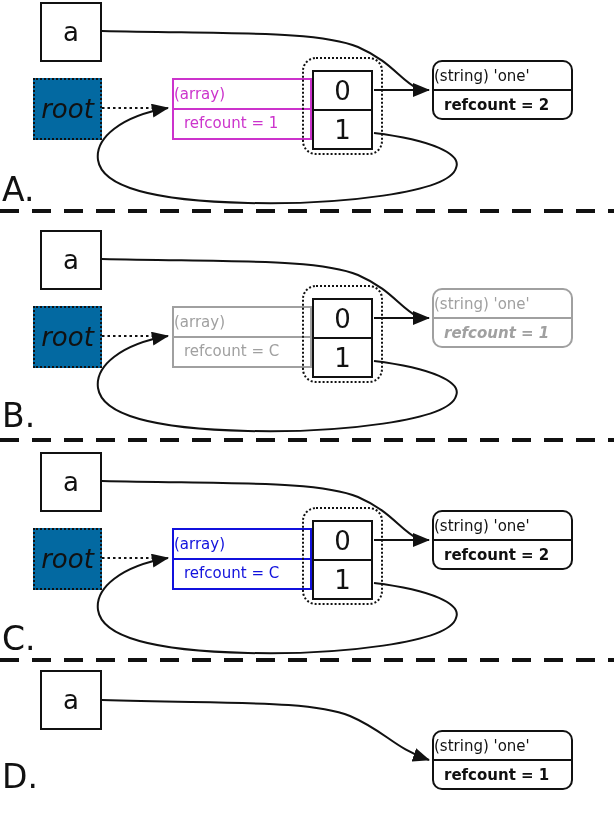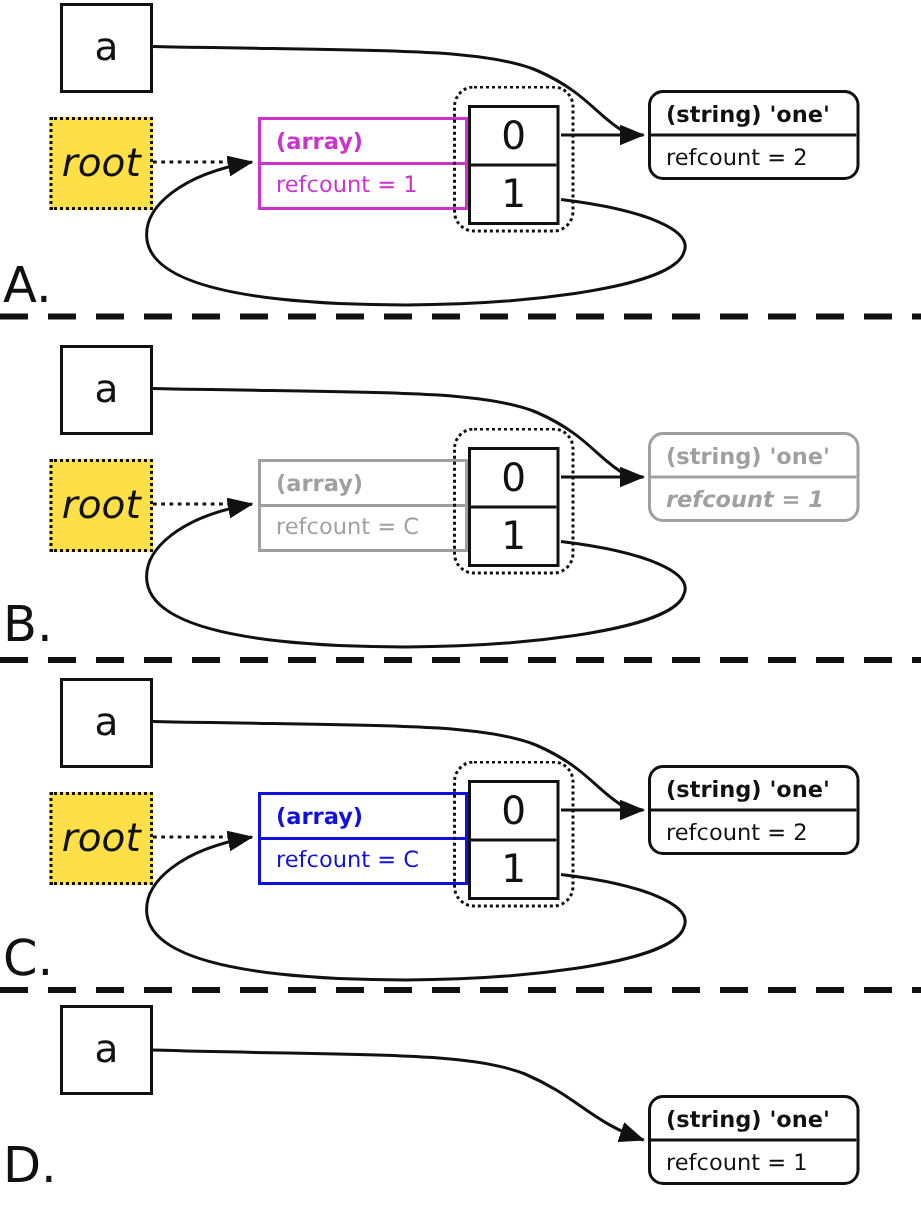--- a/index.html
+++ b/index.html
@@ -6,32 +6,32 @@
   #canvas{
     position:relative;width:614px;height:814px;background:#fff;
     font-family:"DejaVu Sans","Liberation Sans",sans-serif;color:#111;overflow:hidden;
   }
   svg.wires{position:absolute;left:0;top:0;z-index:1;}
   .var-box{
     position:absolute;box-sizing:border-box;border:2px solid #111;background:#fff;
     display:flex;align-items:center;justify-content:center;font-size:26px;z-index:2;
   }
   .root-box{
-    position:absolute;box-sizing:border-box;border:2px dotted #111;background:#fde047;
+    position:absolute;box-sizing:border-box;border:2px dotted #111;background:#0369a1;
     display:flex;align-items:center;justify-content:center;
     font-size:26px;font-style:italic;z-index:2;
   }
   .obj{
     position:absolute;box-sizing:border-box;border:2px solid currentColor;border-radius:0;
     background:#fff;z-index:2;font-size:15px;
   }
-  .obj .r1{height:28px;border-bottom:2px solid currentColor;display:flex;align-items:center;padding:0 10px;white-space:nowrap;font-weight:bold;}
+  .obj .r1{height:28px;border-bottom:2px solid currentColor;display:flex;align-items:center;padding:0 0;white-space:nowrap;}
   .obj .r2{height:26px;display:flex;align-items:center;padding:0 10px;white-space:nowrap;}
   .obj.h60 .r1{height:27px;}
-  .obj.h60 .r2{height:27px;}
+  .obj.h60 .r2{height:27px;font-weight:bold;}
   .c-black{color:#111;}
   .c-magenta{color:#cc33cc;}
   .c-blue{color:#1111dd;}
   .c-gray{color:#a0a0a0;}
   .it-bold{font-style:italic;font-weight:bold;}
   .slots-outline{
     position:absolute;box-sizing:border-box;border:2px dotted #111;border-radius:14px;
     background:transparent;z-index:2;
   }
   .slots{

